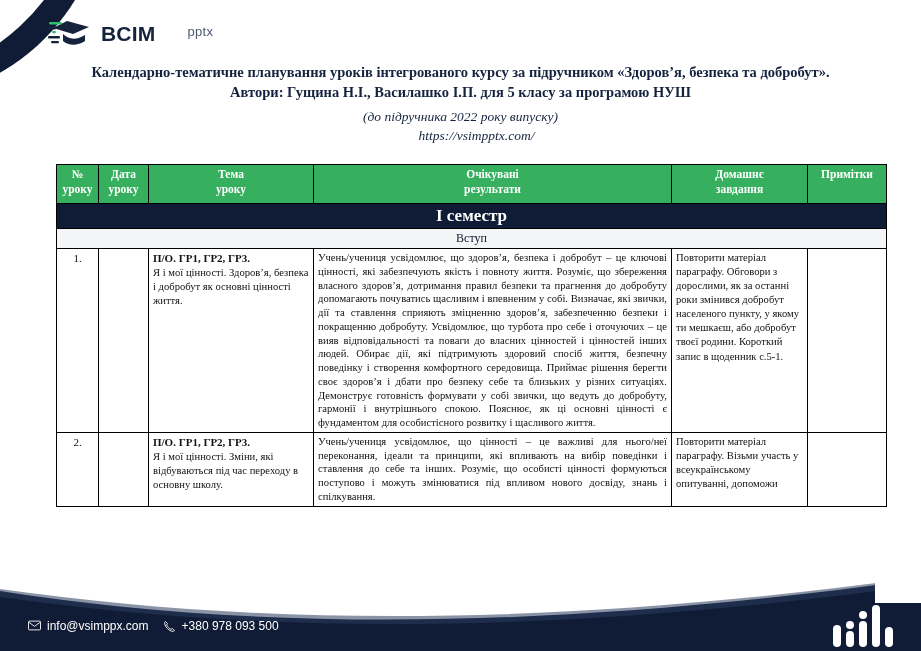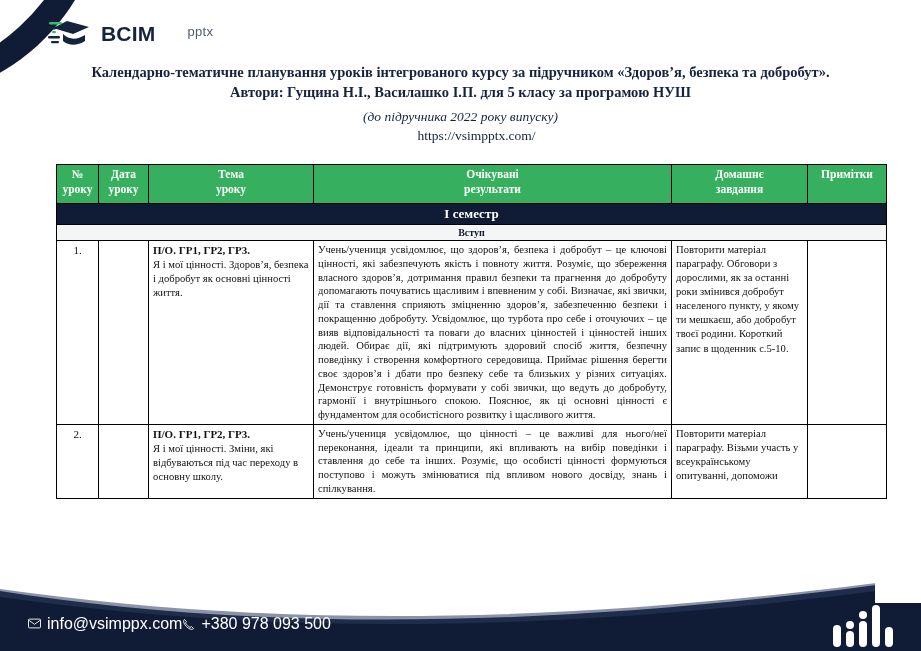--- a/index.html
+++ b/index.html
@@ -92,20 +92,21 @@
     width: 760px;
   }
   .doc-sub {
     font-size: 13.5px;
     font-style: italic;
     color: #15233f;
     margin-top: 7px;
   }
   .doc-url {
     font-size: 13.5px;
+    font-style: italic;
     color: #15233f;
     margin-top: 3px;
     margin-left: 32px;
   }
 
   
   .table-wrap {
     position: absolute;
     left: 56px;
     top: 164px;
@@ -132,30 +133,30 @@
     font-size: 11.5px;
     line-height: 1.28;
     padding: 5px 3px;
     height: 34px;
   }
   .band-term td {
     background: #101c35;
     color: #ffffff;
     text-align: center;
     font-weight: 700;
-    font-size: 13px;
+    font-size: 17px;
     padding: 3px;
     vertical-align: middle;
   }
   .band-section td {
     background: #f4f5f7;
     color: #10182c;
     text-align: center;
-    font-weight: 700;
-    font-size: 10px;
+    font-weight: 400;
+    font-size: 12px;
     padding: 3px;
     vertical-align: middle;
   }
   .c-num   { width: 42px;  text-align: center; }
   .c-date  { width: 50px; }
   .c-theme { width: 165px; }
   .c-res   { width: 358px; }
   .c-home  { width: 136px; }
   .c-note  { width: 79px; }
 
@@ -199,23 +200,24 @@
     height: 76px;
     z-index: 6;
     overflow: hidden;
   }
   .footer-contact {
     position: absolute;
     left: 28px;
     bottom: 18px;
     display: flex;
     align-items: center;
+    gap: 14px;
     color: #ffffff;
     font-family: "Liberation Sans", sans-serif;
-    font-size: 16px;
+    font-size: 12px;
     z-index: 8;
   }
   .contact-item {
     display: flex;
     align-items: center;
     gap: 6px;
     white-space: nowrap;
   }
   .ico {
     display: inline-block;
@@ -321,21 +323,21 @@
           <span class="theme-title">П/О. ГР1, ГР2, ГР3.</span>
           <span class="theme-body">Я і мої цінності. Здоров’я, безпека і добробут як основні цінності життя.</span>
         </td>
         <td class="cell">
           <span class="res-text">Учень/учениця усвідомлює, що здоров’я, безпека і добробут – це ключові цінності, які забезпечують якість і повноту життя. Розуміє, що збереження власного здоров’я, дотримання правил безпеки та прагнення до добробуту допомагають почуватись щасливим і впевненим у собі. Визначає, які звички, дії та ставлення сприяють зміцненню здоров’я, забезпеченню безпеки і покращенню добробуту. Усвідомлює, що турбота про себе і оточуючих – це вияв відповідальності та поваги до власних цінностей і цінностей інших людей. Обирає дії, які підтримують здоровий спосіб життя, безпечну поведінку і створення комфортного середовища. Приймає рішення берегти своє здоров’я і дбати про безпеку себе та близьких у різних ситуаціях. Демонструє готовність формувати у собі звички, що ведуть до добробуту, гармонії і внутрішнього спокою. Пояснює, як ці основні цінності є фундаментом для особистісного розвитку і щасливого життя.</span>
         </td>
         <td class="cell">
           <span class="home-text">Повторити матеріал параграфу. Обговори з дорослими, як за останні роки змінився добробут населеного пункту, у якому ти мешкаєш, або добробут
 твоєї родини.
 Короткий запис в щоденник
-с.5-10.</span>
+с.5-1.</span>
         </td>
         <td class="cell"></td>
       </tr>
 
       <tr>
         <td class="cell num-cell">2.</td>
         <td class="cell"></td>
         <td class="cell">
           <span class="theme-title">П/О. ГР1, ГР2, ГР3.</span>
           <span class="theme-body">Я і мої цінності. Зміни, які відбуваються під час переходу в основну школу.</span>

